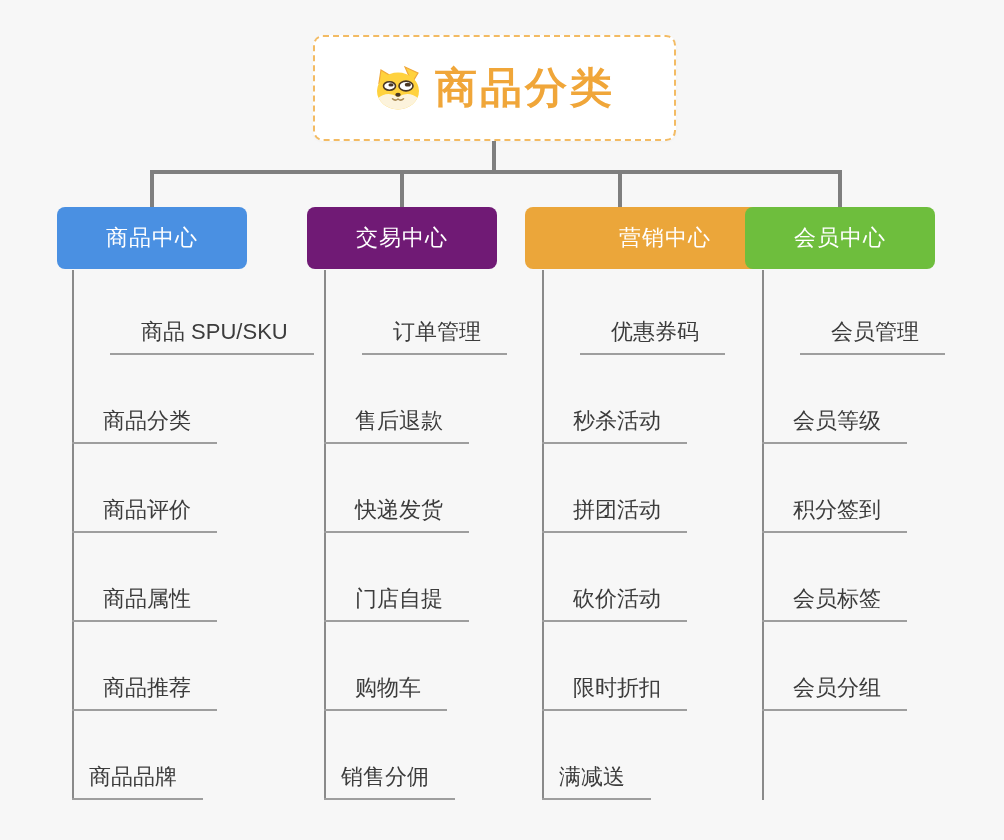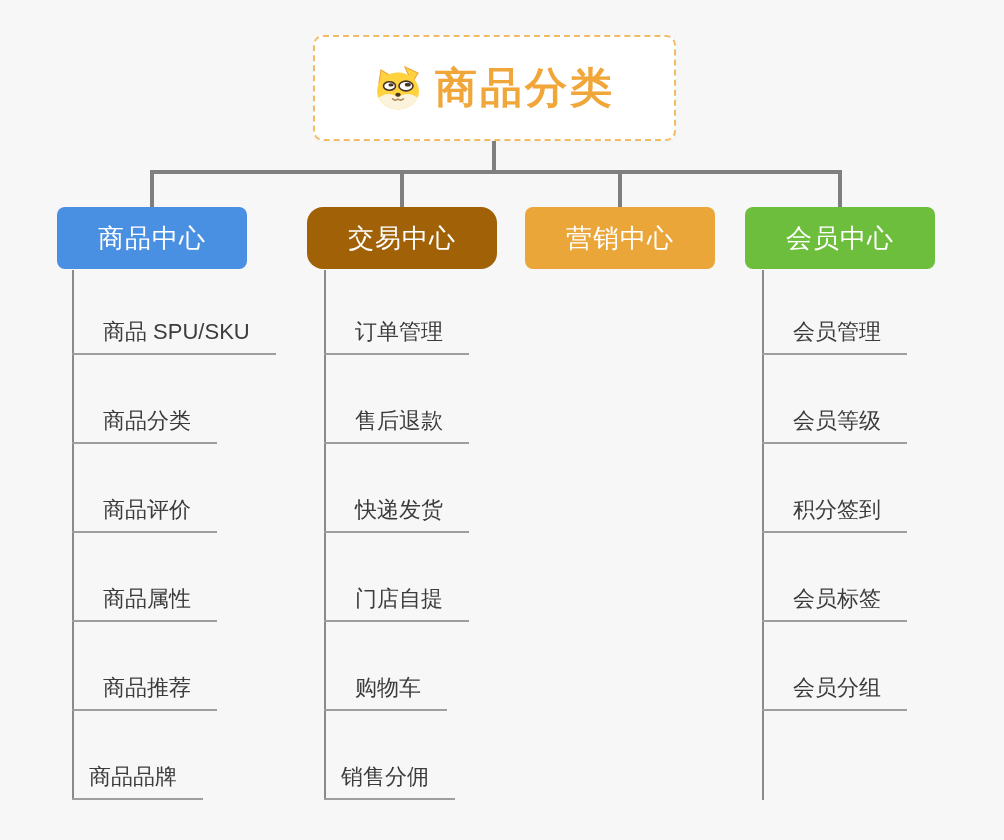--- a/index.html
+++ b/index.html
@@ -41,21 +41,21 @@
   .drop-1{left:150px;}
   .drop-2{left:400px;}
   .drop-3{left:618px;}
   .drop-4{left:838px;}
 
   
   .branch-box{
     position:absolute;top:207px;width:190px;height:62px;
     border-radius:8px;
     display:flex;align-items:center;justify-content:center;
-    color:#FFFFFF;font-size:26px;letter-spacing:1px;
+    color:#FFFFFF;font-size:22px;letter-spacing:1px;
     white-space:nowrap;
     cursor:default;
   }
   .box-1{left:57px;}
   .box-2{left:307px;}
   .box-3{left:525px;}
   .box-4{left:745px;}
 
   
   .column{
@@ -69,21 +69,21 @@
   .col-4{left:762px;}
 
   .node-item{
     position:absolute;left:-2px;
     padding:0 26px 6px 31px;
     border-bottom:2px solid #9E9E9E;
     font-size:22px;line-height:31px;
     color:#3C3C3C;
     white-space:nowrap;
   }
-  .node-item:nth-of-type(1){top:46px;}
+  .node-item:nth-of-type(1){top:46px;margin-left:38px;}
   .node-item:nth-of-type(2){top:135px;}
   .node-item:nth-of-type(3){top:224px;}
   .node-item:nth-of-type(4){top:313px;}
   .node-item:nth-of-type(5){top:402px;}
   .node-item:nth-of-type(6){top:491px;padding-left:17px;}
 </style>
 </head>
 <body>
 
 <div class="canvas">
@@ -108,42 +108,50 @@
   </div>
 
   <div class="line root-drop"></div>
   <div class="line h-rail"></div>
   <div class="line drop drop-1"></div>
   <div class="line drop drop-2"></div>
   <div class="line drop drop-3"></div>
   <div class="line drop drop-4"></div>
 
   <div class="branch-box box-1" style="background: rgb(74, 144, 226);">商品中心</div>
-  <div class="branch-box box-2" style="background: #a16207; border-radius: 16px;">交易中心</div>
-  <div class="branch-box box-3" style="background: rgb(235, 166, 58);">营销中心</div>
+  <div class="branch-box box-2" style="background: #701a75;">交易中心</div>
+  <div class="branch-box box-3" style="background: rgb(235, 166, 58); padding-left: 45px;">营销中心</div>
   <div class="branch-box box-4" style="background: rgb(110, 190, 61);">会员中心</div>
 
   <div class="column col-1">
     <div class="node-item">商品 SPU/SKU</div>
     <div class="node-item">商品分类</div>
     <div class="node-item">商品评价</div>
     <div class="node-item">商品属性</div>
     <div class="node-item">商品推荐</div>
     <div class="node-item">商品品牌</div>
   </div>
 
   <div class="column col-2">
     <div class="node-item">订单管理</div>
     <div class="node-item">售后退款</div>
     <div class="node-item">快递发货</div>
     <div class="node-item">门店自提</div>
     <div class="node-item">购物车</div>
     <div class="node-item">销售分佣</div>
   </div>
 
+  <div class="column col-3">
+    <div class="node-item">优惠券码</div>
+    <div class="node-item">秒杀活动</div>
+    <div class="node-item">拼团活动</div>
+    <div class="node-item">砍价活动</div>
+    <div class="node-item">限时折扣</div>
+    <div class="node-item">满减送</div>
+  </div>
 
   <div class="column col-4">
     <div class="node-item">会员管理</div>
     <div class="node-item">会员等级</div>
     <div class="node-item">积分签到</div>
     <div class="node-item">会员标签</div>
     <div class="node-item">会员分组</div>
   </div>
 
 </div>

